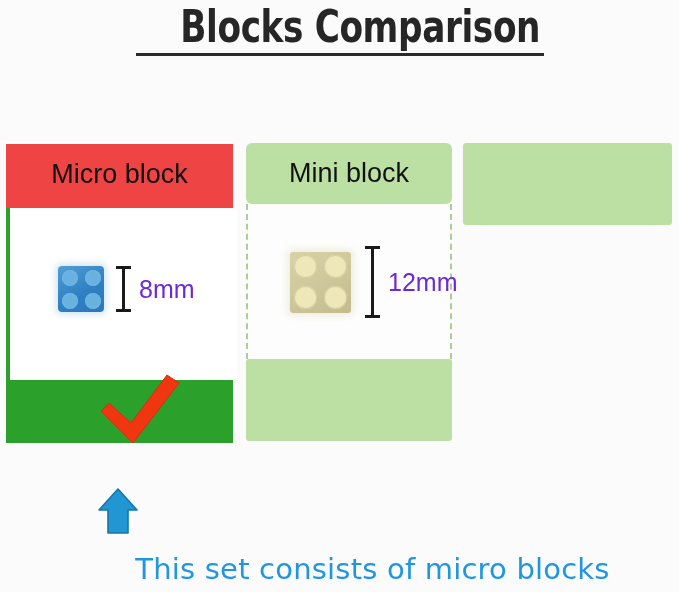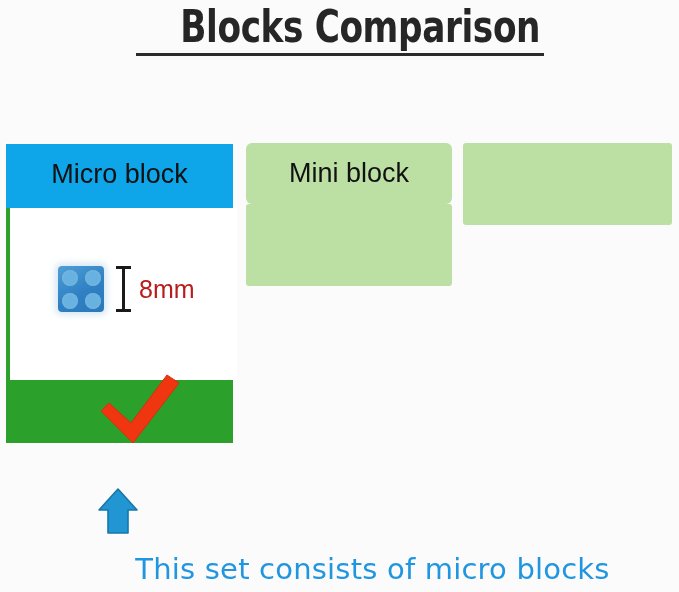--- a/index.html
+++ b/index.html
@@ -79,21 +79,21 @@
   
   #panel-micro {
     left: 5px;
     width: 229px;
     height: 301px;
     background: #2ba02b;
     border: 1px solid #ffffff;
   }
   #panel-micro .head {
     height: 64px;
-    background: #0ea5e9;
+    background: #ef4444;
     padding-bottom: 4px;
   }
   #panel-micro .body {
     height: 172px;
     background: #ffffff;
     margin: 0 4px;
   }
   #panel-micro .foot {
     height: 63px;
     background: #2ba02b;
@@ -189,21 +189,21 @@
     left: -6px;
     width: 15px;
     height: 3px;
     background: #1a1a1a;
   }
   .dim .bar::before { top: 0; }
   .dim .bar::after  { bottom: 0; }
   .dim .dim-label {
     margin-left: 14px;
     font-size: 25px;
-    color: #b91c1c;
+    color: #6d28d9;
     white-space: nowrap;
     font-family: "Liberation Sans", sans-serif;
   }
 
   
   #check-icon {
     position: absolute;
     left: 97px;
     top: 373px;
     width: 86px;
@@ -267,20 +267,34 @@
   <svg viewBox="0 0 86 72" width="86" height="72" xmlns="http://www.w3.org/2000/svg">
     <path d="M4 38 L12 30 L34 50 L70 2 L82 10 L36 70 Z" fill="#ef3610"></path>
     <path d="M4 38 L12 30 L34 50 L70 2 L82 10 L36 70 Z" fill="none" stroke="#d92f0c" stroke-width="1"></path>
   </svg>
 </div>
 
 <div class="panel" id="panel-mini">
   <div class="head">
     <span>Mini block</span>
   </div>
+  <div class="body">
+    <div class="block-row" style="left:42px; top:42px;">
+      <div class="brick" id="brick-mini">
+        <span class="stud"></span>
+        <span class="stud"></span>
+        <span class="stud"></span>
+        <span class="stud"></span>
+      </div>
+      <div class="dim" style="margin-left:20px;">
+        <div class="bar" style="height:72px;"></div>
+        <div class="dim-label">12mm</div>
+      </div>
+    </div>
+  </div>
   <div class="foot"></div>
 </div>
 
 <div class="panel" id="panel-std">
   <div class="foot"></div>
 </div>
 
 <div id="arrow-up-icon">
   <svg viewBox="0 0 46 48" width="46" height="48" xmlns="http://www.w3.org/2000/svg">
     <path d="M23 2 L42 23 L33 23 L33 46 L13 46 L13 23 L4 23 Z" fill="#2196d3" stroke="#1677ab" stroke-width="1.6" stroke-linejoin="round"></path>

